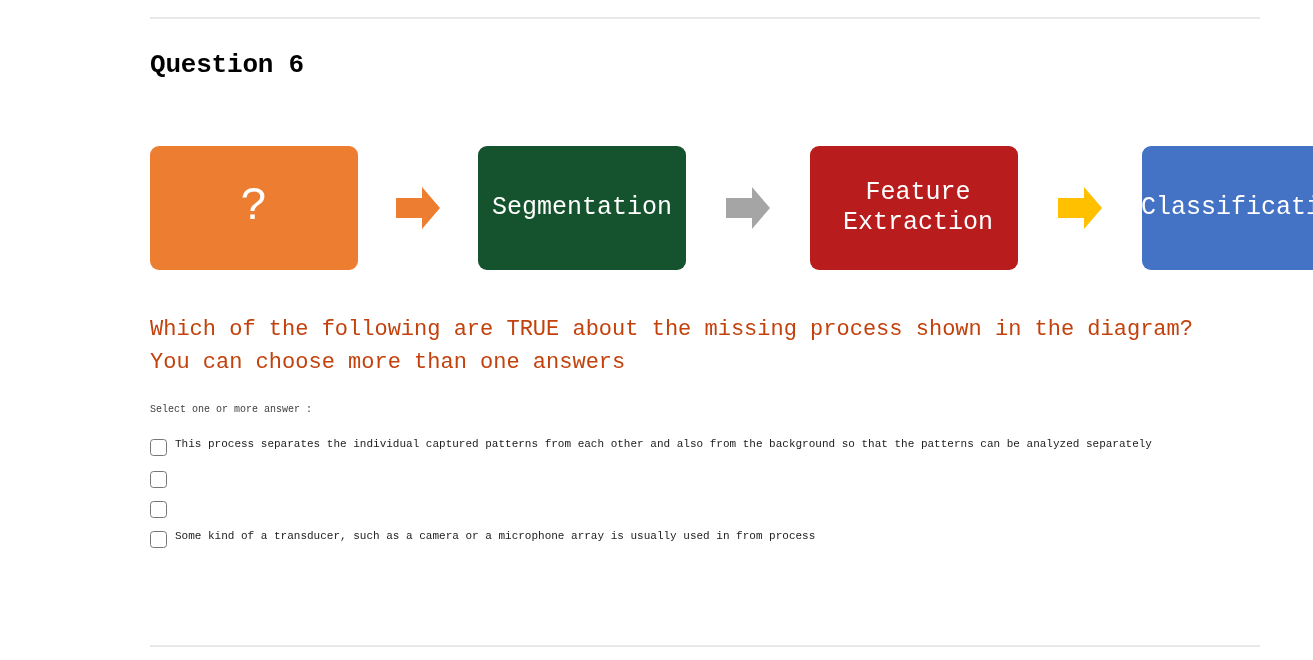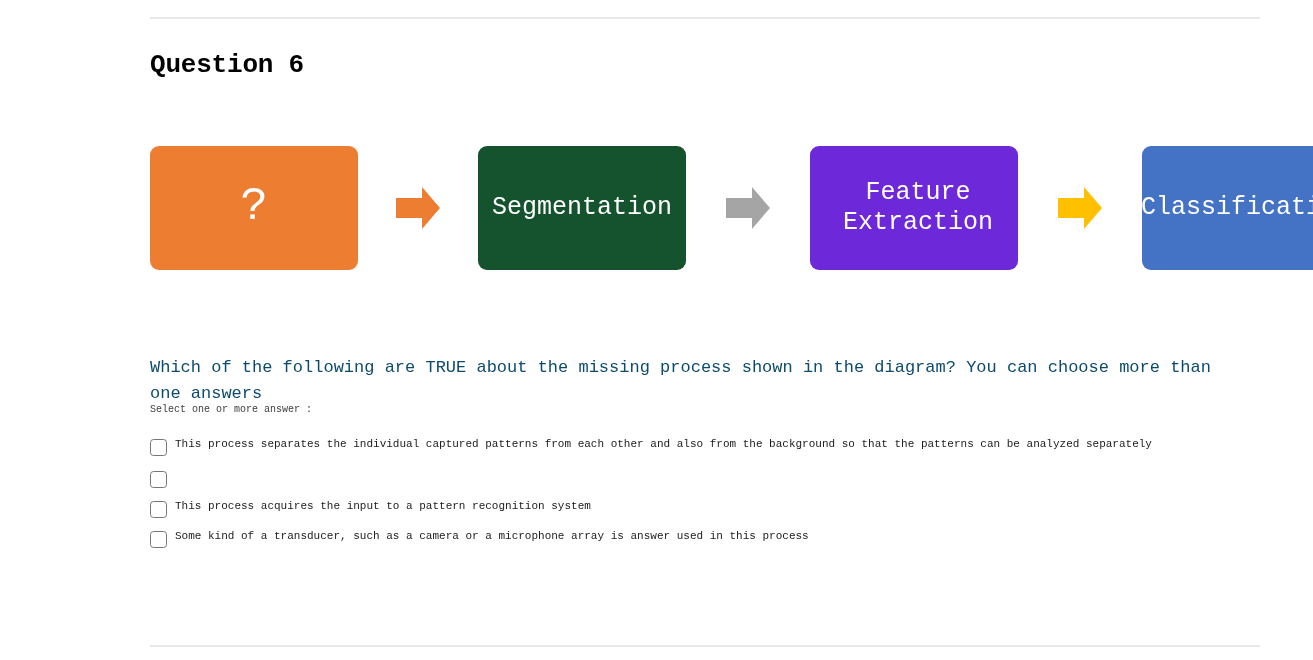--- a/index.html
+++ b/index.html
@@ -65,44 +65,43 @@
     color: #ffffff;
     font-size: 25px;
     line-height: 1.18;
     font-weight: normal;
     flex: none;
     padding: 0 6px;
     box-sizing: border-box;
   }
   .flow-box.b0 { width: 208px; background: #ED7D31; font-size: 46px; }
   .flow-box.b1 { width: 208px; background: #14532d; }
-  .flow-box.b2 { width: 208px; background: #6d28d9; padding-left: 14px; }
+  .flow-box.b2 { width: 208px; background: #b91c1c; padding-left: 14px; }
   .flow-box.b3 { width: 208px; background: #4472C4; }
 
   .flow-arrow {
     flex: none;
     width: 44px;
     height: 50px;
     position: relative;
   }
   .flow-arrow svg { display: block; width: 44px; height: 50px; }
 
   .gap-a { width: 38px; flex: none; }
   .gap-b { width: 40px; flex: none; }
 
   
   .question-text {
     position: absolute;
     left: 150px;
     top: 313px;
     width: 1090px;
-    font-size: 17px;
+    font-size: 22px;
     line-height: 1.52;
-    color: #0c4a6e;
-    margin-top: 42px;
+    color: #c2410c;
   }
 
   .select-hint {
     position: absolute;
     left: 150px;
     top: 404px;
     font-size: 10px;
     color: #404040;
   }
 
@@ -194,25 +193,24 @@
       <span class="checkbox"></span>
       <span class="option-label">This process separates the individual captured patterns from each other and also from the background so that the patterns can be analyzed separately</span>
     </div>
 
     <div class="option-row">
       <span class="checkbox"></span>
     </div>
 
     <div class="option-row">
       <span class="checkbox"></span>
-      <span class="option-label">This process acquires the input to a pattern recognition system</span>
     </div>
 
     <div class="option-row">
       <span class="checkbox"></span>
-      <span class="option-label">Some kind of a transducer, such as a camera or a microphone array is answer used in this process</span>
+      <span class="option-label">Some kind of a transducer, such as a camera or a microphone array is usually used in from process</span>
     </div>
 
   </div>
 
   <div class="divider bottom"></div>
 
 </div>
 
 </body></html>

